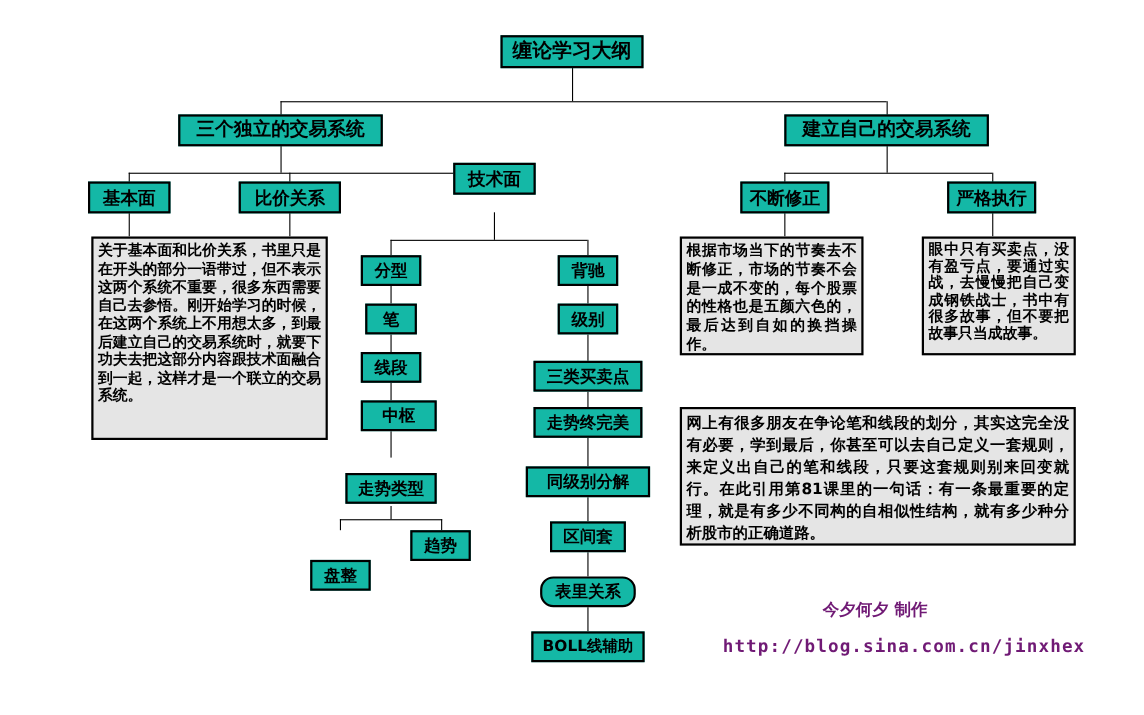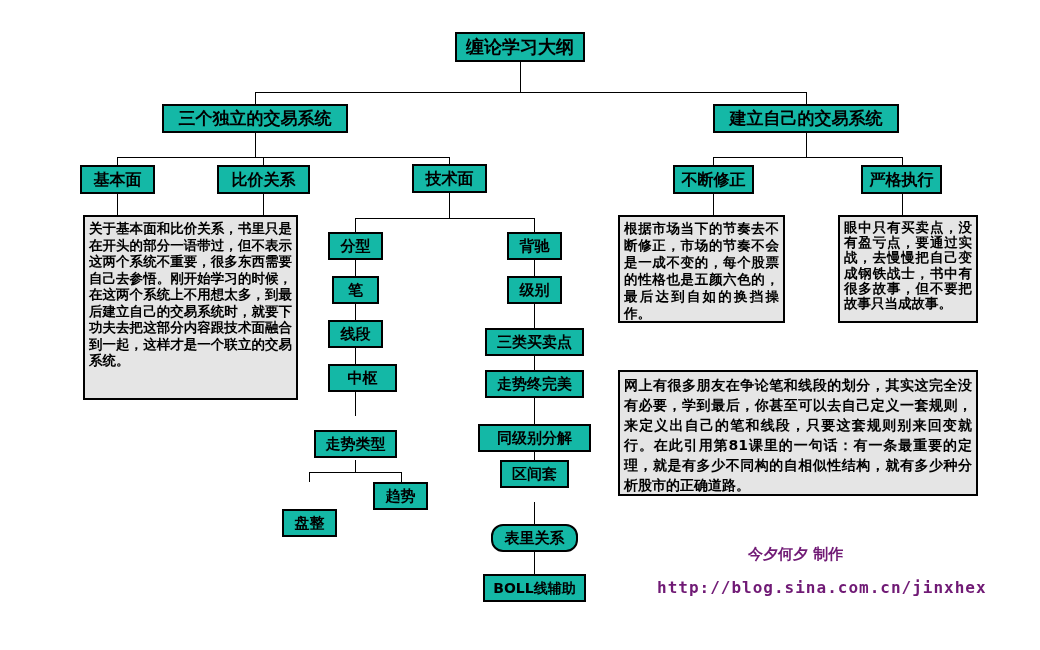--- a/index.html
+++ b/index.html
@@ -132,40 +132,40 @@
   <div class="ln vl" style="left:902px; top:193px; height:22px;"></div>
 
   <div class="node title" style="left:455px; top:32px; width:130px; height:30px;">缠论学习大纲</div>
 
   <div class="node lvl2" style="left:162px; top:104px; width:186px; height:29px;">三个独立的交易系统</div>
 
   <div class="node lvl2" style="left:713px; top:104px; width:186px; height:29px;">建立自己的交易系统</div>
 
   <div class="node lvl3" style="left:80px; top:165px; width:75px; height:29px;">基本面</div>
   <div class="node lvl3" style="left:217px; top:165px; width:93px; height:29px;">比价关系</div>
-  <div class="node lvl3" style="left:412px; top:164px; width:75px; height:29px;">技术面</div>
+  <div class="node lvl3" style="left:412px; top:148px; width:75px; height:29px;">技术面</div>
 
   <div class="node lvl3" style="left:673px; top:165px; width:81px; height:29px;">不断修正</div>
   <div class="node lvl3" style="left:861px; top:165px; width:81px; height:29px;">严格执行</div>
 
   <div class="node chain" style="left:328px; top:232px; width:55px; height:28px;">分型</div>
   <div class="node chain" style="left:332px; top:276px; width:47px; height:28px;">笔</div>
   <div class="node chain" style="left:328px; top:320px; width:55px; height:28px;">线段</div>
   <div class="node chain" style="left:328px; top:364px; width:69px; height:28px;">中枢</div>
   <div class="node chain" style="left:314px; top:416px; width:83px; height:28px;margin-top:14px;">走势类型</div>
 
   <div class="node chain" style="left:282px; top:482px; width:55px; height:28px;margin-top:27px;">盘整</div>
   <div class="node chain" style="left:373px; top:482px; width:55px; height:28px;">趋势</div>
 
   <div class="node chain" style="left:507px; top:232px; width:55px; height:28px;">背驰</div>
   <div class="node chain" style="left:507px; top:276px; width:55px; height:28px;">级别</div>
   <div class="node chain" style="left:485px; top:328px; width:99px; height:28px;">三类买卖点</div>
   <div class="node chain" style="left:485px; top:370px; width:99px; height:28px;">走势终完美</div>
   <div class="node chain" style="left:478px; top:424px; width:113px; height:28px;">同级别分解</div>
-  <div class="node chain" style="left:500px; top:460px; width:69px; height:28px;">区间套</div>
+  <div class="node chain" style="left:500px; top:474px; width:69px; height:28px;">区间套</div>
   <div class="node chain" style="left:491px; top:524px; width:87px; height:28px;border-radius:12px;">表里关系</div>
   <div class="node small" style="left:483px; top:574px; width:103px; height:28px;">BOLL线辅助</div>
 
   <div class="note" style="left:83px; top:215px; width:215px; height:185px; font-size:13.5px; line-height:16.5px;">
     <span class="txt">关于基本面和比价关系，书里只是在开头的部分一语带过，但不表示这两个系统不重要，很多东西需要自己去参悟。刚开始学习的时候，在这两个系统上不用想太多，到最后建立自己的交易系统时，就要下功夫去把这部分内容跟技术面融合到一起，这样才是一个联立的交易系统。</span>
   </div>
 
   <div class="note" style="left:618px; top:215px; width:167px; height:108px; font-size:13.5px; line-height:17px;">
     <span class="txt">根据市场当下的节奏去不断修正，市场的节奏不会是一成不变的，每个股票的性格也是五颜六色的，最后达到自如的换挡操作。</span>
   </div>

